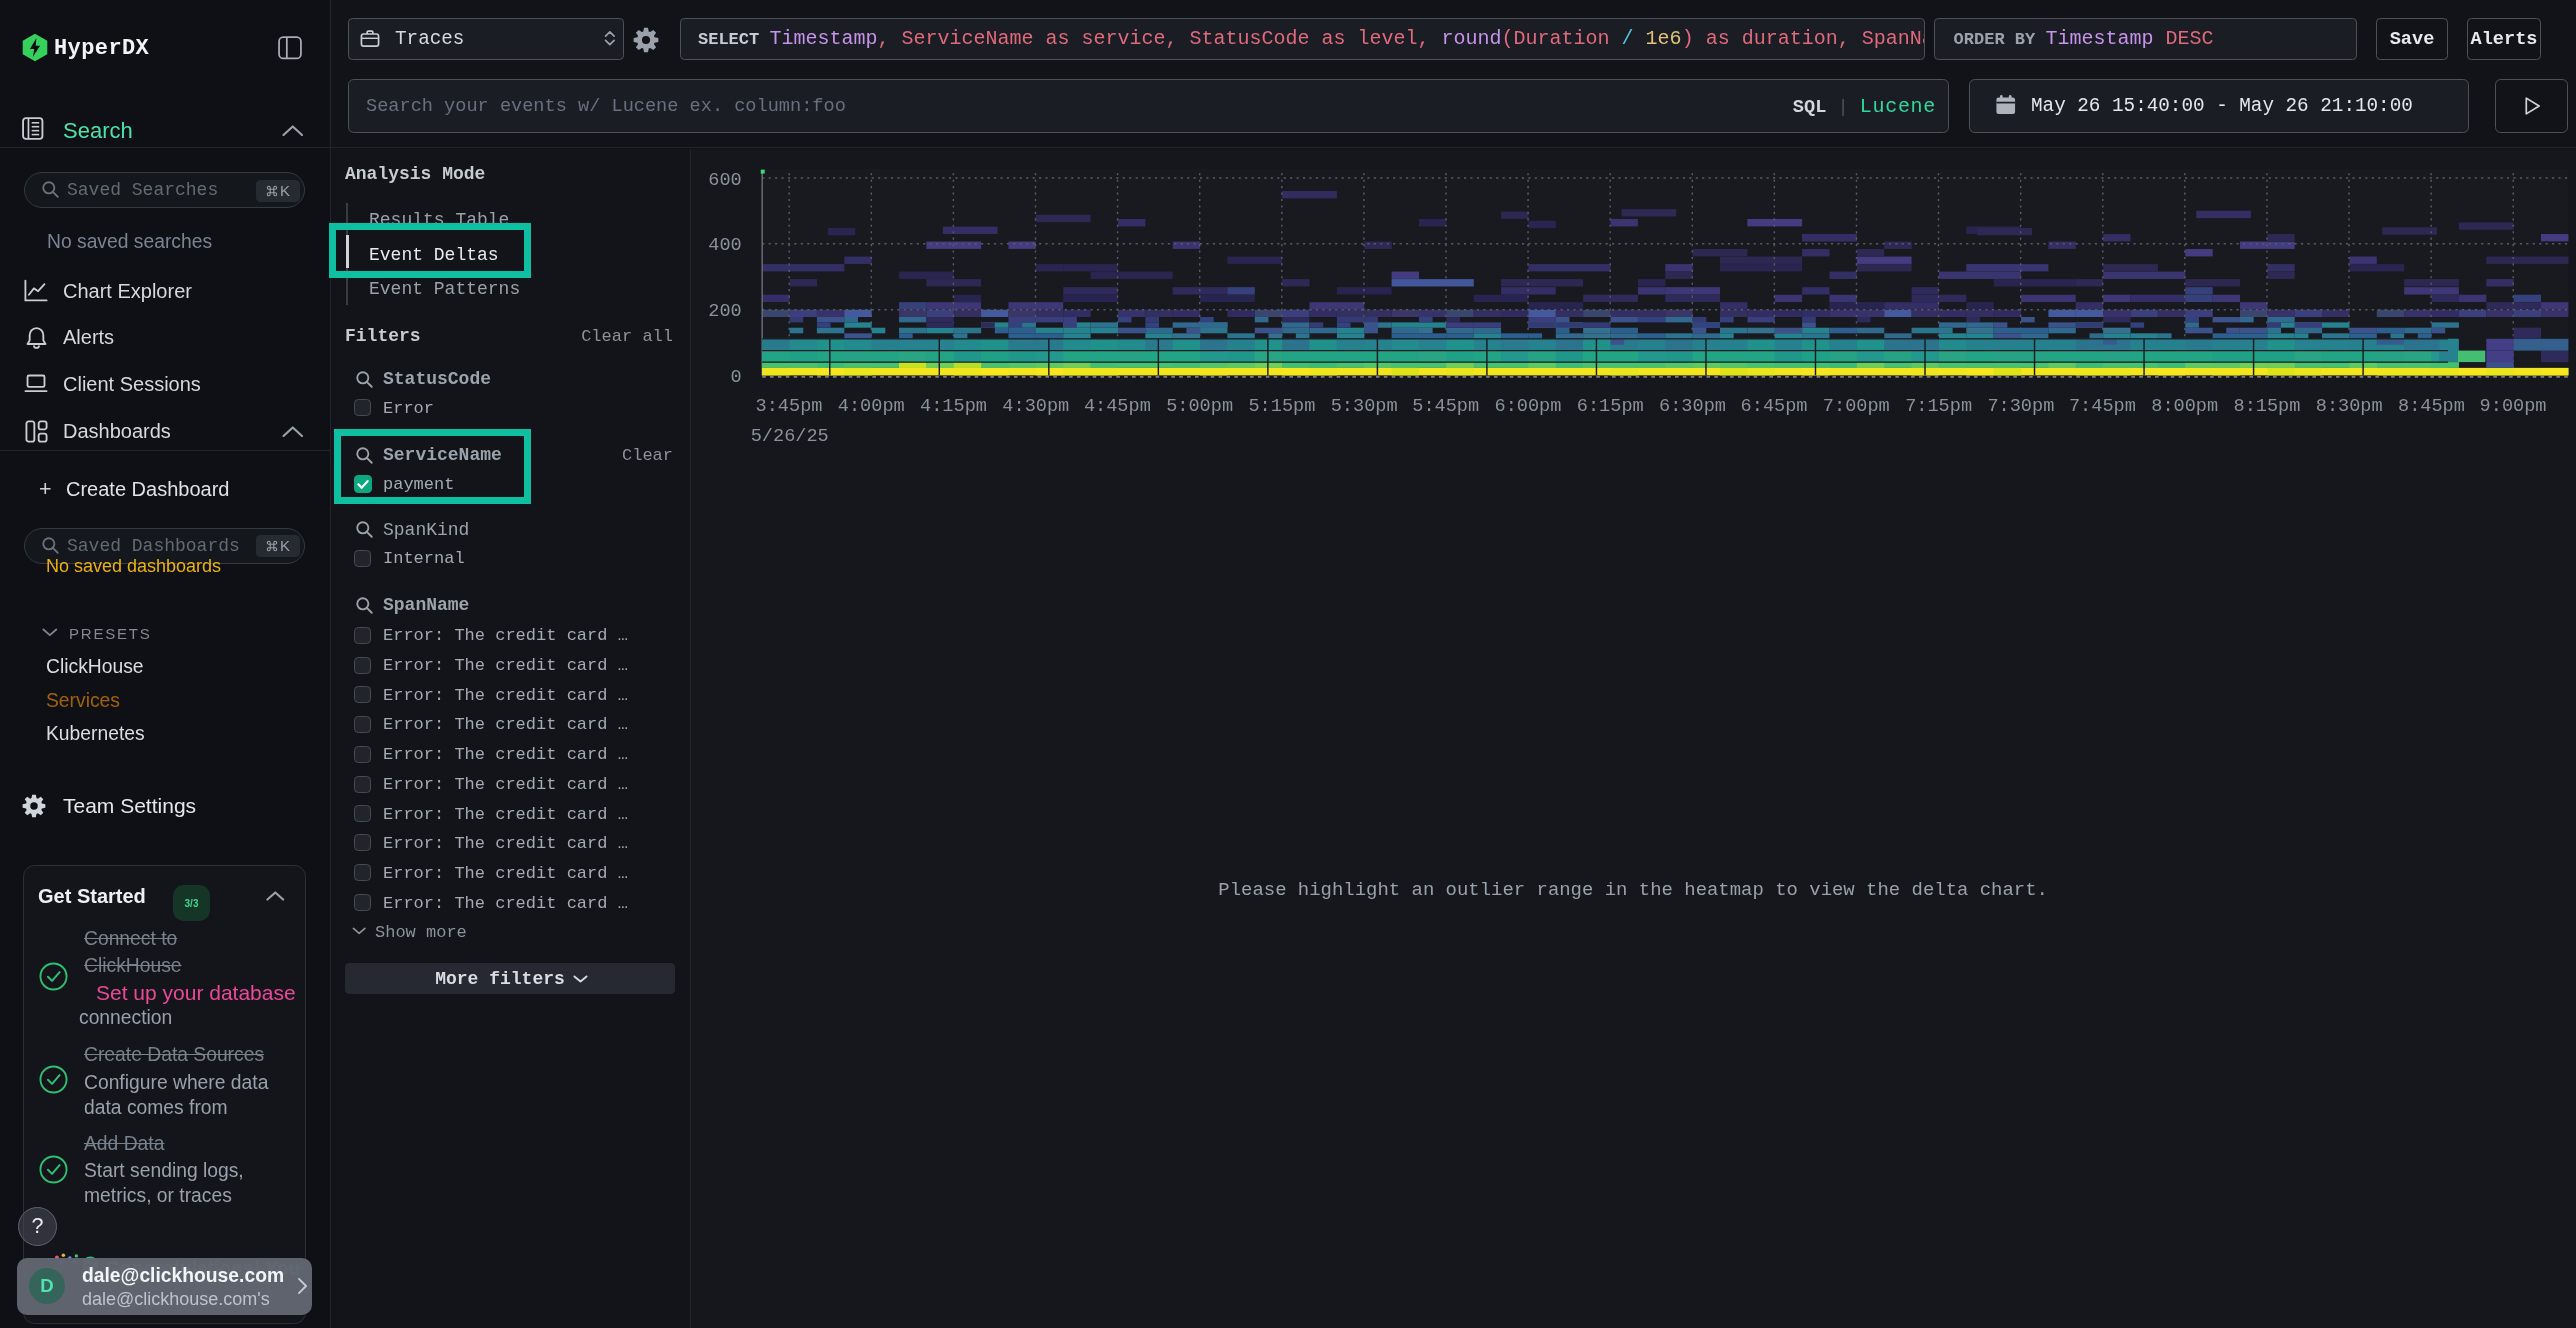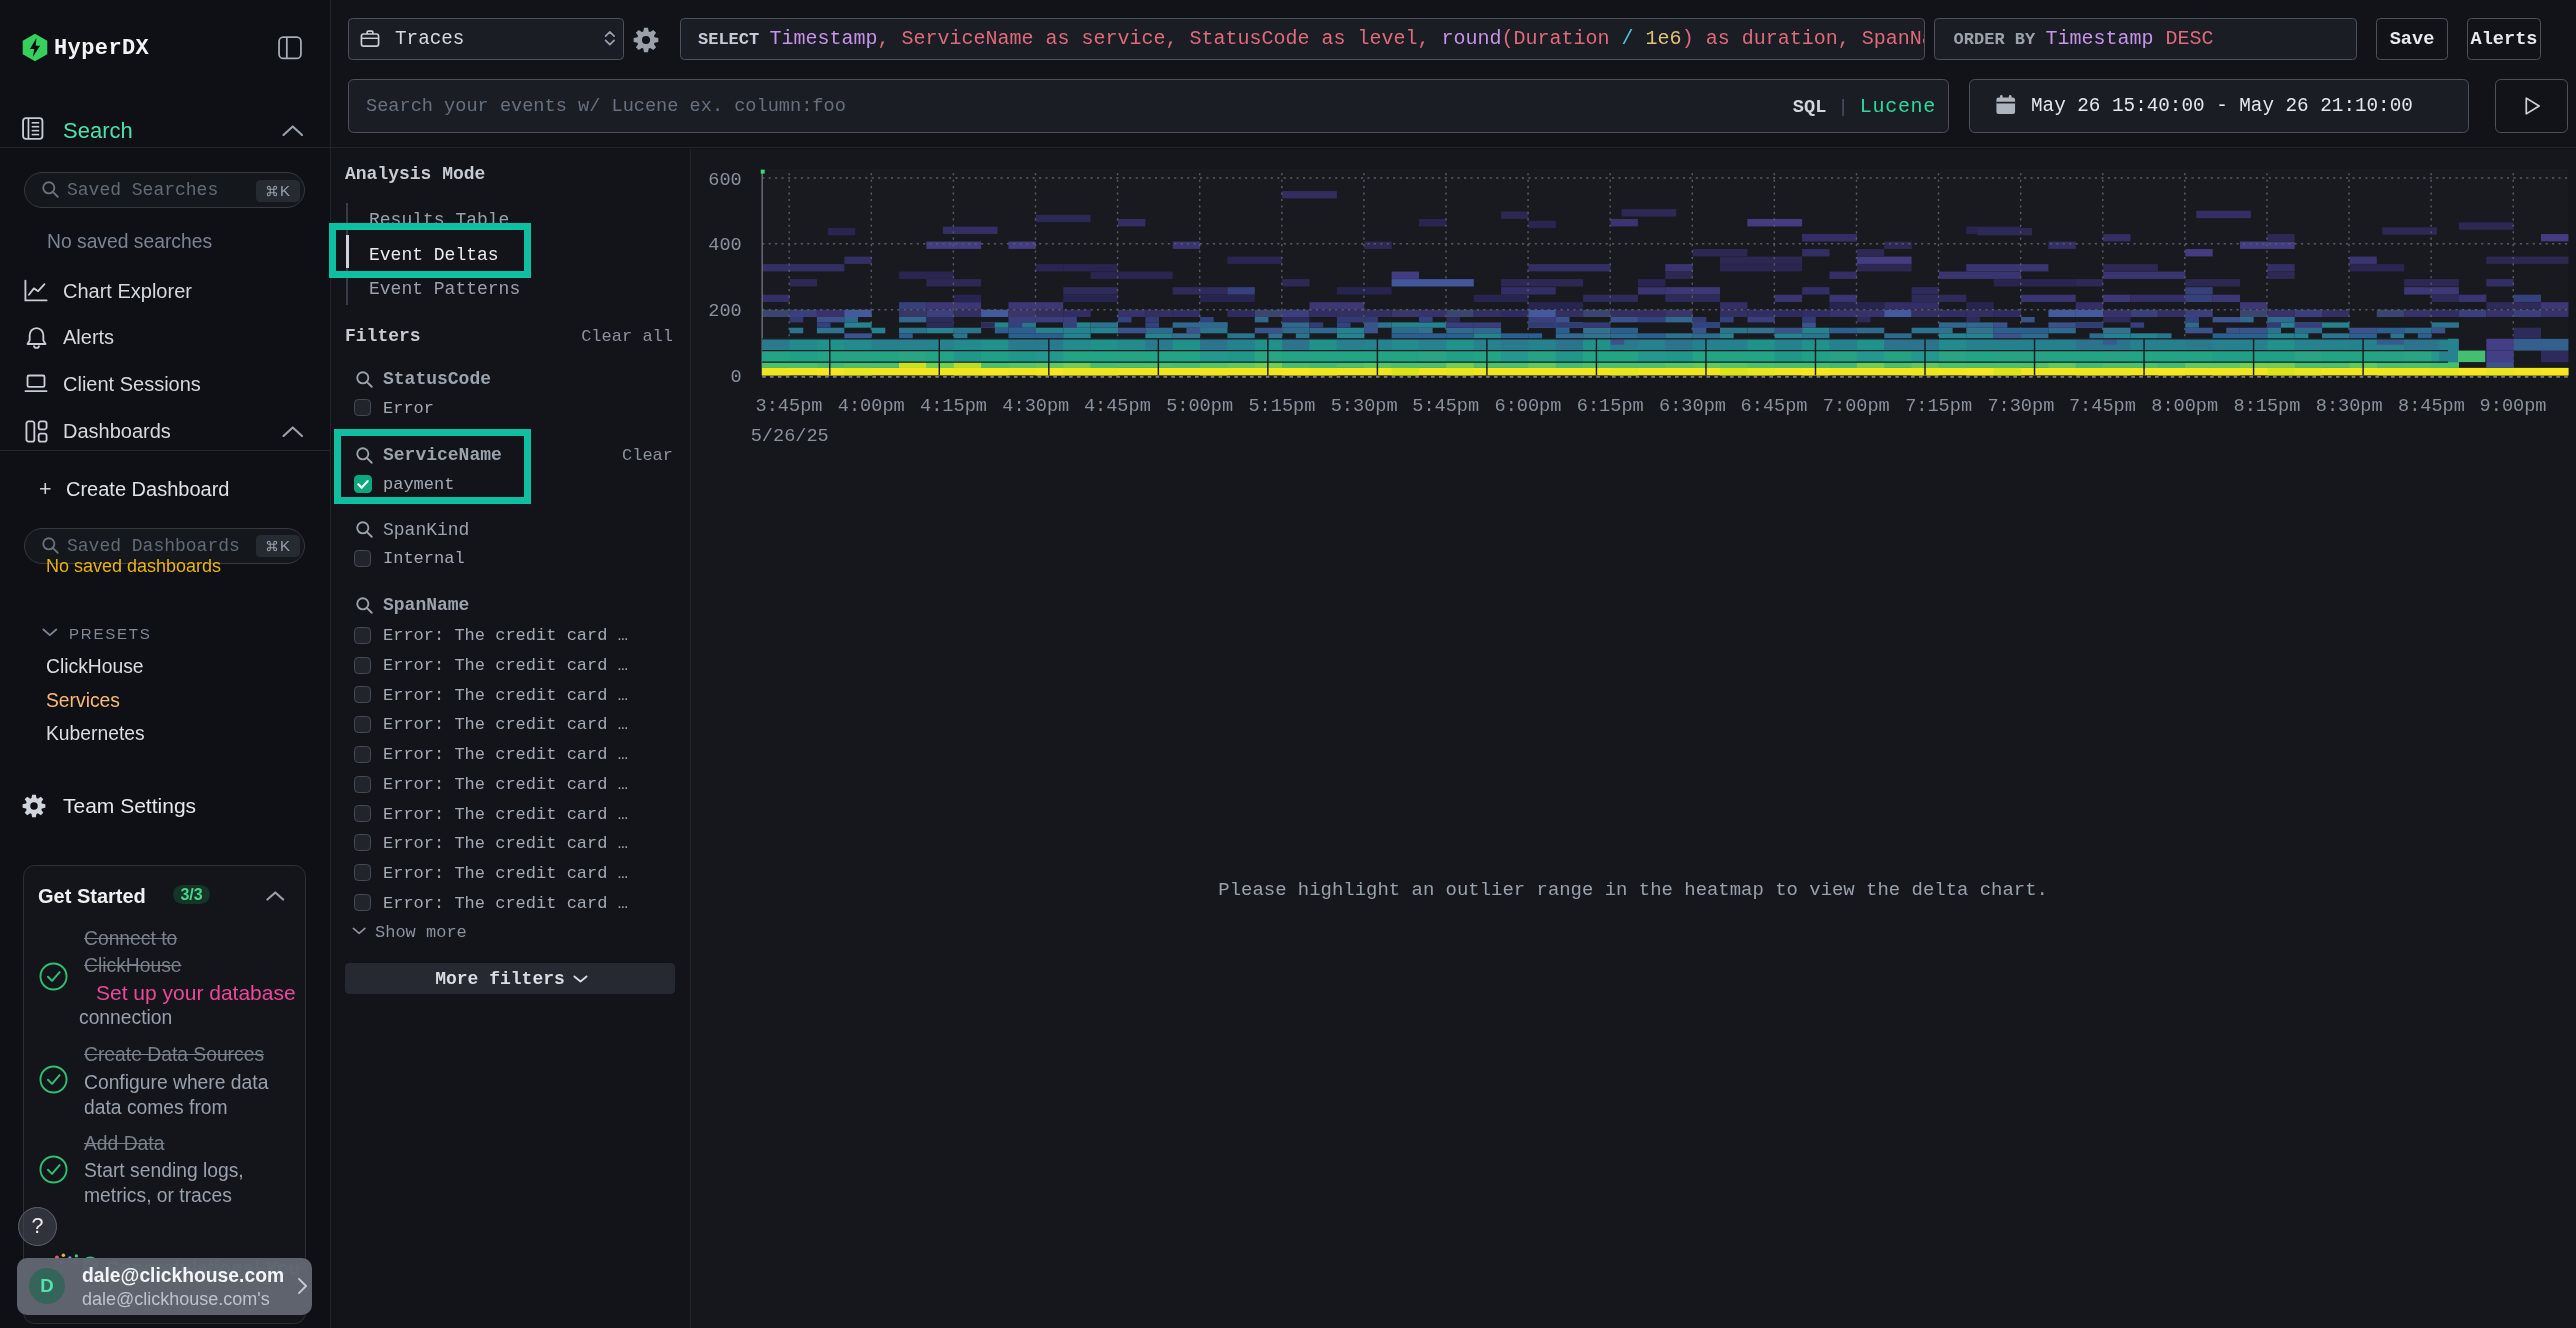--- a/index.html
+++ b/index.html
@@ -818,29 +818,29 @@
       <path d="M7 7 H13 V13 H7 Z M7 7 H4.6 A2.4 2.4 0 1 1 7 4.6 Z M13 7 V4.6 A2.4 2.4 0 1 1 15.4 7 Z M13 13 H15.4 A2.4 2.4 0 1 1 13 15.4 Z M7 13 V15.4 A2.4 2.4 0 1 1 4.6 13 Z" stroke="#9aa1ab" stroke-width="1.8"></path>
     </svg>
     <span class="s" style="font-size:15px">K</span>
   </div>
 <div class="t s" style="left:46px;top:566px;font-size:18px;color:#eab308">No saved dashboards</div>
 <svg class="abs" style="left:42px;top:628px" width="15.7" height="8.6" viewBox="0 0 22 12" fill="none">
     <polyline points="2,2 11.0,10 20,2" stroke="#7b8494" stroke-width="2.6" stroke-linecap="round" stroke-linejoin="round"></polyline>
   </svg>
 <div class="t s" style="left:69px;top:633px;font-size:15px;letter-spacing:1.8px;color:#818a96">PRESETS</div>
 <div class="t s" style="left:46px;top:667px;font-size:19.3px;color:#d9dee3">ClickHouse</div>
-<div class="t s" style="left:46px;top:701px;font-size:19.3px;color:#fdba74">Services</div>
+<div class="t s" style="left:46px;top:701px;font-size:19.3px;color:#a16207">Services</div>
 <div class="t s" style="left:46px;top:734px;font-size:19.3px;color:#d9dee3">Kubernetes</div>
 <svg class="abs" style="left:21.5px;top:794px" width="24" height="24" viewBox="0 0 34 34" fill="none">
     <path d="M33.1,14.4 L33.1,19.6 L28.2,20.5 L27.4,22.5 L30.2,26.6 L26.6,30.2 L22.5,27.4 L20.5,28.2 L19.6,33.1 L14.4,33.1 L13.5,28.2 L11.5,27.4 L7.4,30.2 L3.8,26.6 L6.6,22.5 L5.8,20.5 L0.9,19.6 L0.9,14.4 L5.8,13.5 L6.6,11.5 L3.8,7.4 L7.4,3.8 L11.5,6.6 L13.5,5.8 L14.4,0.9 L19.6,0.9 L20.5,5.8 L22.5,6.6 L26.6,3.8 L30.2,7.4 L27.4,11.5 L28.2,13.5 Z M 22.3,17.0 A 5.3 5.3 0 1 0 11.7,17.0 A 5.3 5.3 0 1 0 22.3,17.0 Z" fill="#cfd5db" fill-rule="evenodd"></path>
   </svg>
 <div class="t s" style="left:63px;top:806px;font-size:21px;color:#e4e8ec">Team Settings</div>
 <div class="abs" style="left:23px;top:865px;width:283px;height:459px;background:#13151a;border:1.4px solid #2b2f36;border-radius:11.4px"></div>
 <div class="t s" style="left:38px;top:896px;font-size:20px;font-weight:bold;color:#eef1f4">Get Started</div>
-<div class="abs s" style="left:173px;top:885px;width:37px;height:19px;border-radius:10.7px;background:#153527;color:#44d88d;font-size:16px;font-weight:bold;display:flex;align-items:center;justify-content:center">3/3</div>
+<div class="abs s" style="left:173px;top:885px;width:37px;height:36px;border-radius:10.7px;background:#153527;color:#44d88d;font-size:10px;font-weight:bold;display:flex;align-items:center;justify-content:center">3/3</div>
 <svg class="abs" style="left:266px;top:891px" width="18.6" height="10" viewBox="0 0 26 14" fill="none">
     <polyline points="2,12 13.0,2 24,12" stroke="#9aa1ab" stroke-width="3" stroke-linecap="round" stroke-linejoin="round"></polyline>
   </svg>
 <svg class="abs" style="left:39px;top:962px" width="29" height="29" viewBox="0 0 40 40" fill="none">
     <circle cx="20" cy="20" r="18" stroke="#2fbf71" stroke-width="2.6"></circle>
     <polyline points="12.4,20.4 18.0,26.0 28.4,14.0" stroke="#2fbf71" stroke-width="2.8" stroke-linecap="round" stroke-linejoin="round"></polyline>
   </svg>
 <div class="t s" style="left:84px;top:939px;font-size:19.3px;color:#79818d;text-decoration:line-through">Connect to</div>
 <div class="t s" style="left:84px;top:966px;font-size:19.3px;color:#79818d;text-decoration:line-through">ClickHouse</div>
 <div class="t s" style="left:96px;top:993px;font-size:21px;color:#ec4899">Set up your database</div>

